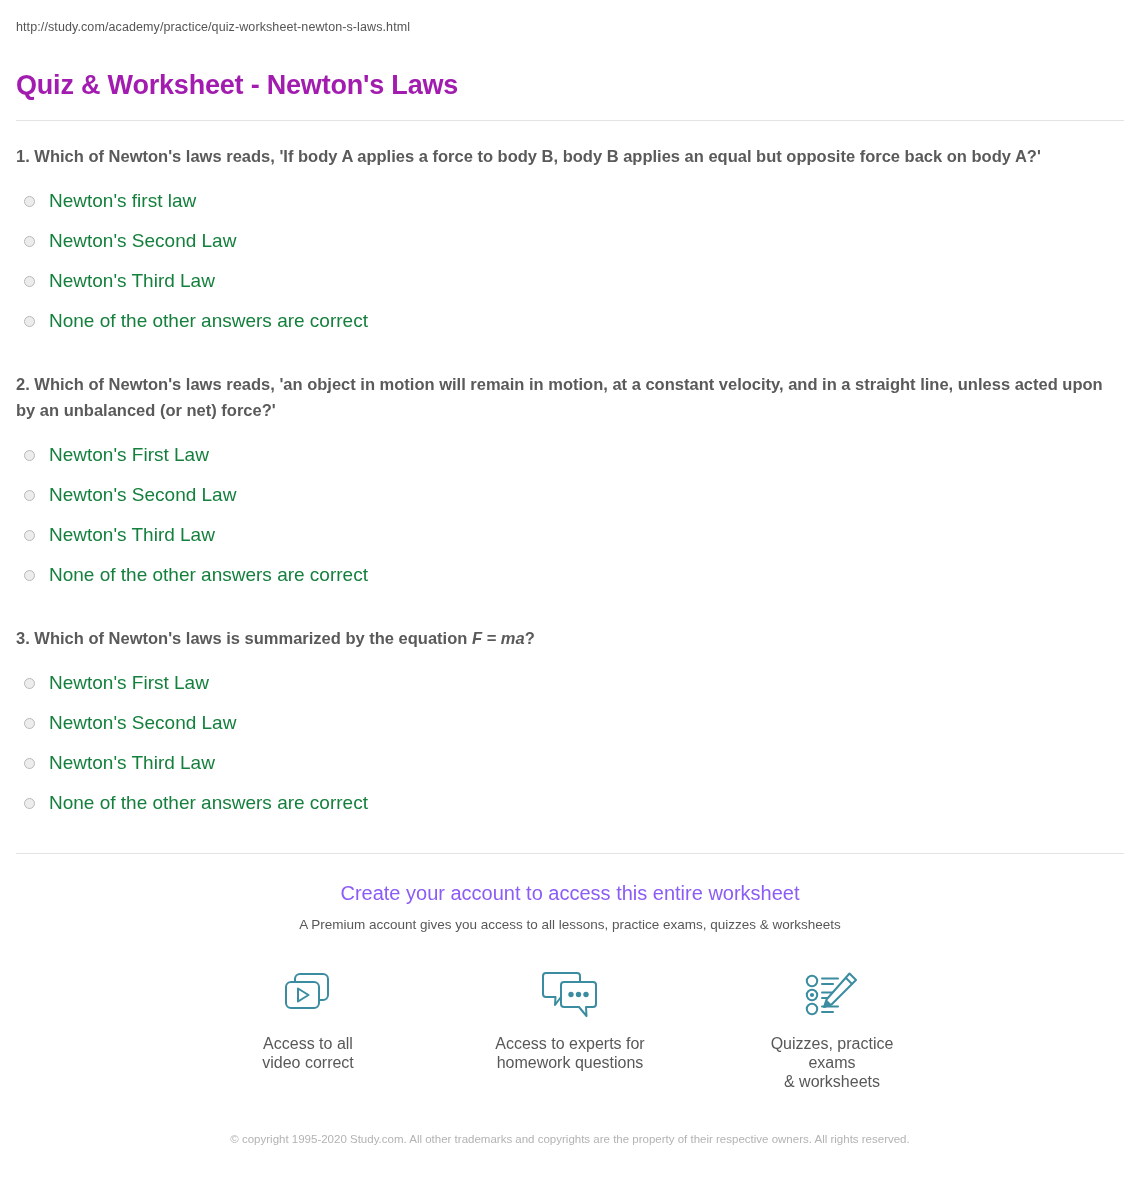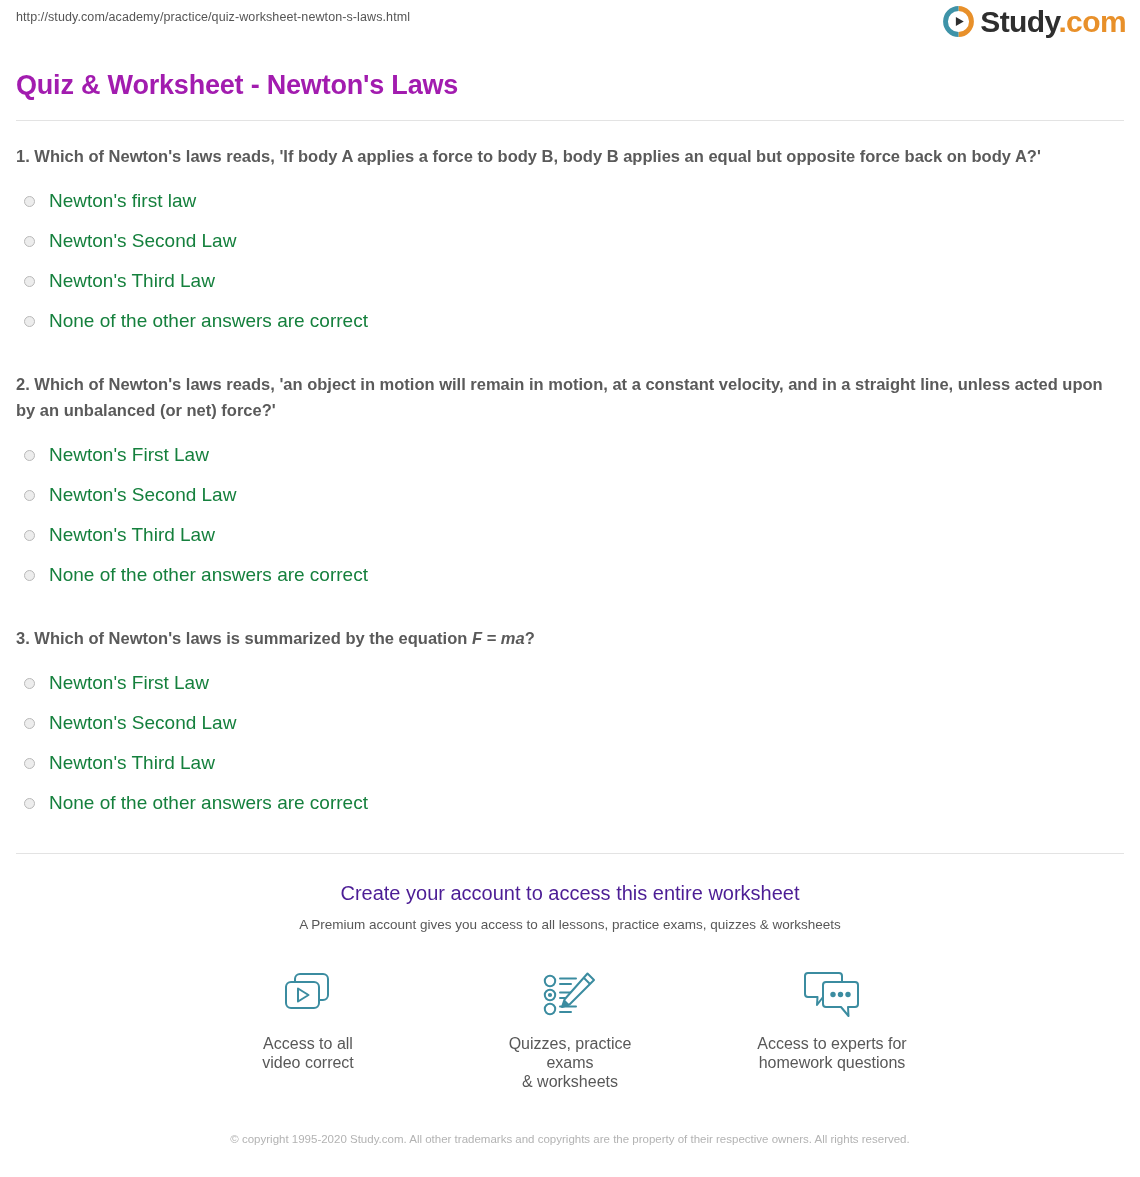--- a/index.html
+++ b/index.html
@@ -21,21 +21,21 @@
   .topbar {
     height: 52px;
     padding: 0 14px 0 16px;
     display: flex;
     align-items: flex-start;
     justify-content: space-between;
   }
   .url-text {
     font-size: 12.5px;
     color: #555555;
-    padding-top: 10px;
+    padding-top: 20px;
     letter-spacing: 0.1px;
     white-space: nowrap;
   }
   .logo {
     display: flex;
     align-items: center;
     padding-top: 6px;
     gap: 6px;
   }
   .logo-mark {
@@ -115,21 +115,21 @@
     border: 0;
     border-top: 1px solid #e3e3e3;
     margin: 12px 0 0 0;
   }
   .cta {
     text-align: center;
     padding-top: 26px;
   }
   .cta-link {
     font-size: 20px;
-    color: #4c1d95;
+    color: #8b5cf6;
     text-decoration: none;
     display: inline-block;
     line-height: 26px;
   }
   .cta-sub {
     font-size: 13.5px;
     color: #585858;
     margin-top: 9px;
     line-height: 20px;
   }
@@ -165,29 +165,20 @@
     line-height: 17px;
     color: #b3b3b3;
   }
 </style>
 </head>
 <body>
 
 <div class="topbar">
   <div class="url-text">http://study.com/academy/practice/quiz-worksheet-newton-s-laws.html</div>
 
-  <div class="logo">
-    <svg class="logo-mark" viewBox="0 0 32 32">
-      <path d="M16 2.6 A13.4 13.4 0 0 1 29.4 16 A13.4 13.4 0 0 1 16 29.4" fill="none" stroke="#e8902a" stroke-width="5"></path>
-      <path d="M16 29.4 A13.4 13.4 0 0 1 2.6 16 A13.4 13.4 0 0 1 16 2.6" fill="none" stroke="#3e93a8" stroke-width="5"></path>
-      <circle cx="16" cy="16" r="9.2" fill="#ffffff"></circle>
-      <path d="M13.3 11.3 L21.4 16 L13.3 20.7 Z" fill="#2e2e2e"></path>
-    </svg>
-    <div class="logo-text"><span>Study</span><span class="logo-dot">.com</span></div>
-  </div>
 </div>
 
 <div class="sheet">
 
   <h1 class="page-title">Quiz &amp; Worksheet - Newton's Laws</h1>
   <hr class="rule">
 
   <div class="questions">
 
     <div class="question-block">
@@ -269,20 +260,33 @@
 
     <div class="feature">
       <div class="feature-icon">
         <svg width="56" height="50" viewBox="0 0 56 50">
           <rect x="15" y="4" width="33" height="26" rx="5" ry="5" fill="none" stroke="#3b8ca0" stroke-width="2"></rect>
           <rect x="6" y="12" width="33" height="26" rx="5" ry="5" fill="#ffffff" stroke="#3b8ca0" stroke-width="2"></rect>
           <path d="M18 18.5 L28.5 25 L18 31.5 Z" fill="none" stroke="#3b8ca0" stroke-width="2" stroke-linejoin="round"></path>
         </svg>
       </div>
       <div class="feature-label"><span>Access to all</span><br><span>video correct</span></div>
+    </div>
+
+    <div class="feature">
+      <div class="feature-icon">
+        <svg width="62" height="52" viewBox="0 0 62 52">
+          <path d="M7 4 H38 A3 3 0 0 1 41 7 V25 A3 3 0 0 1 38 28 H22 L16 36 L16.5 28 H7 A3 3 0 0 1 4 25 V7 A3 3 0 0 1 7 4 Z" fill="#ffffff" stroke="#3b8ca0" stroke-width="2" stroke-linejoin="round"></path>
+          <path d="M25 13 H54 A3 3 0 0 1 57 16 V35 A3 3 0 0 1 54 38 H47 L47.5 47 L40 38 H25 A3 3 0 0 1 22 35 V16 A3 3 0 0 1 25 13 Z" fill="#ffffff" stroke="#3b8ca0" stroke-width="2" stroke-linejoin="round"></path>
+          <circle cx="32" cy="25.5" r="2.7" fill="#3b8ca0"></circle>
+          <circle cx="39.5" cy="25.5" r="2.7" fill="#3b8ca0"></circle>
+          <circle cx="47" cy="25.5" r="2.7" fill="#3b8ca0"></circle>
+        </svg>
+      </div>
+      <div class="feature-label"><span>Access to experts for</span><br><span>homework questions</span></div>
     </div>
 
     <div class="feature">
       <div class="feature-icon">
         <svg width="60" height="50" viewBox="0 0 60 50">
           <circle cx="10" cy="11" r="5.2" fill="none" stroke="#3b8ca0" stroke-width="2"></circle>
           <circle cx="10" cy="25" r="5.2" fill="none" stroke="#3b8ca0" stroke-width="2"></circle>
           <circle cx="10" cy="25" r="2.1" fill="#3b8ca0"></circle>
           <circle cx="10" cy="39" r="5.2" fill="none" stroke="#3b8ca0" stroke-width="2"></circle>
           <line x1="20" y1="8.5" x2="36" y2="8.5" stroke="#3b8ca0" stroke-width="2" stroke-linecap="round"></line>
@@ -292,30 +296,17 @@
           <line x1="20" y1="36.5" x2="36" y2="36.5" stroke="#3b8ca0" stroke-width="2" stroke-linecap="round"></line>
           <line x1="20" y1="42" x2="31" y2="42" stroke="#3b8ca0" stroke-width="2" stroke-linecap="round"></line>
           <path d="M47.5 3.5 L54 10 L29.5 34.5 L22 37 L24.5 29.5 Z" fill="#ffffff" stroke="#3b8ca0" stroke-width="2" stroke-linejoin="round"></path>
           <line x1="43.5" y1="7.5" x2="50" y2="14" stroke="#3b8ca0" stroke-width="2"></line>
           <path d="M24.5 29.5 L29.5 34.5 L22 37 Z" fill="#3b8ca0"></path>
         </svg>
       </div>
       <div class="feature-label"><span>Quizzes, practice exams</span><br><span>&amp; worksheets</span></div>
     </div>
 
-    <div class="feature">
-      <div class="feature-icon">
-        <svg width="62" height="52" viewBox="0 0 62 52">
-          <path d="M7 4 H38 A3 3 0 0 1 41 7 V25 A3 3 0 0 1 38 28 H22 L16 36 L16.5 28 H7 A3 3 0 0 1 4 25 V7 A3 3 0 0 1 7 4 Z" fill="#ffffff" stroke="#3b8ca0" stroke-width="2" stroke-linejoin="round"></path>
-          <path d="M25 13 H54 A3 3 0 0 1 57 16 V35 A3 3 0 0 1 54 38 H47 L47.5 47 L40 38 H25 A3 3 0 0 1 22 35 V16 A3 3 0 0 1 25 13 Z" fill="#ffffff" stroke="#3b8ca0" stroke-width="2" stroke-linejoin="round"></path>
-          <circle cx="32" cy="25.5" r="2.7" fill="#3b8ca0"></circle>
-          <circle cx="39.5" cy="25.5" r="2.7" fill="#3b8ca0"></circle>
-          <circle cx="47" cy="25.5" r="2.7" fill="#3b8ca0"></circle>
-        </svg>
-      </div>
-      <div class="feature-label"><span>Access to experts for</span><br><span>homework questions</span></div>
-    </div>
-
   </div>
 
   <div class="copyright">© copyright 1995-2020 Study.com. All other trademarks and copyrights are the property of their respective owners. All rights reserved.</div>
 
 </div>
 
 </body></html>

